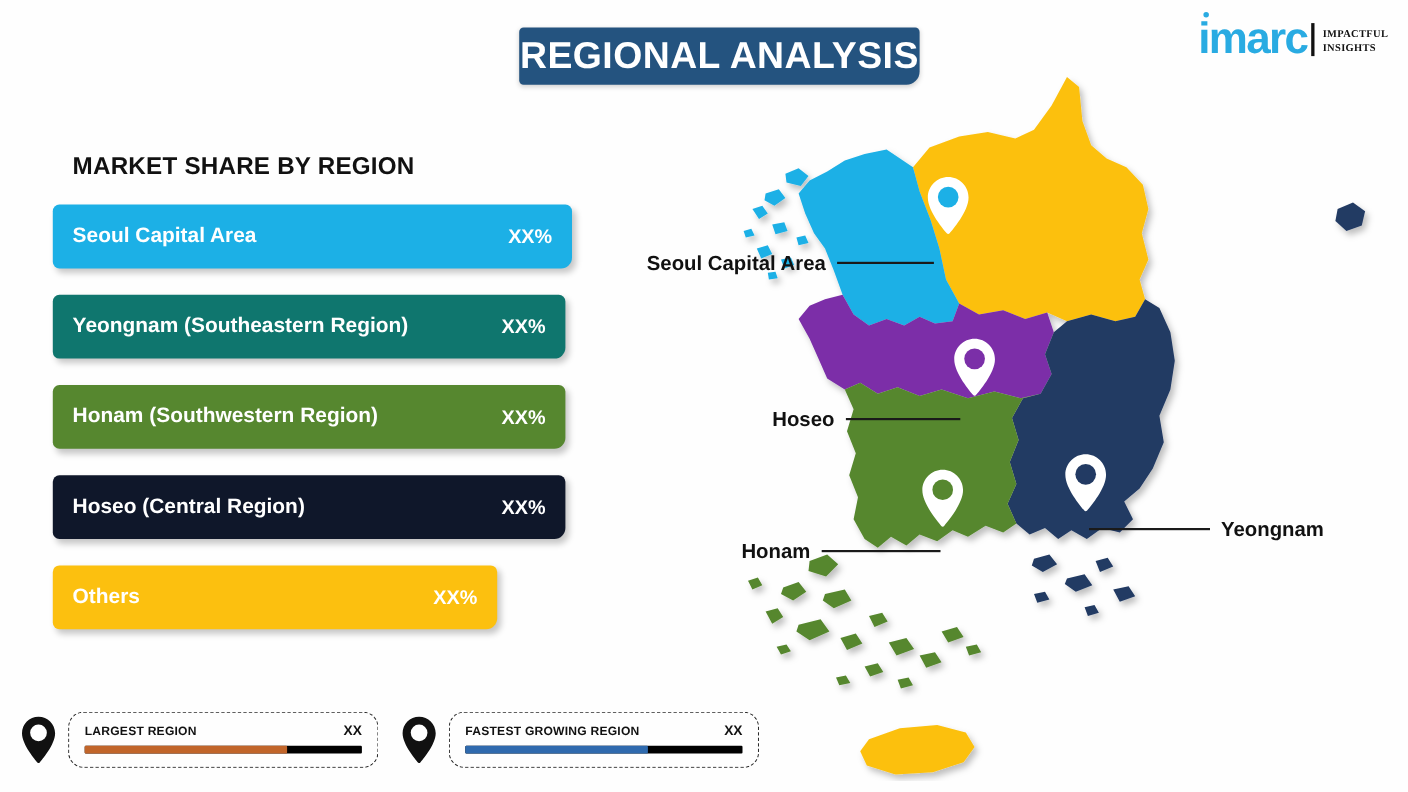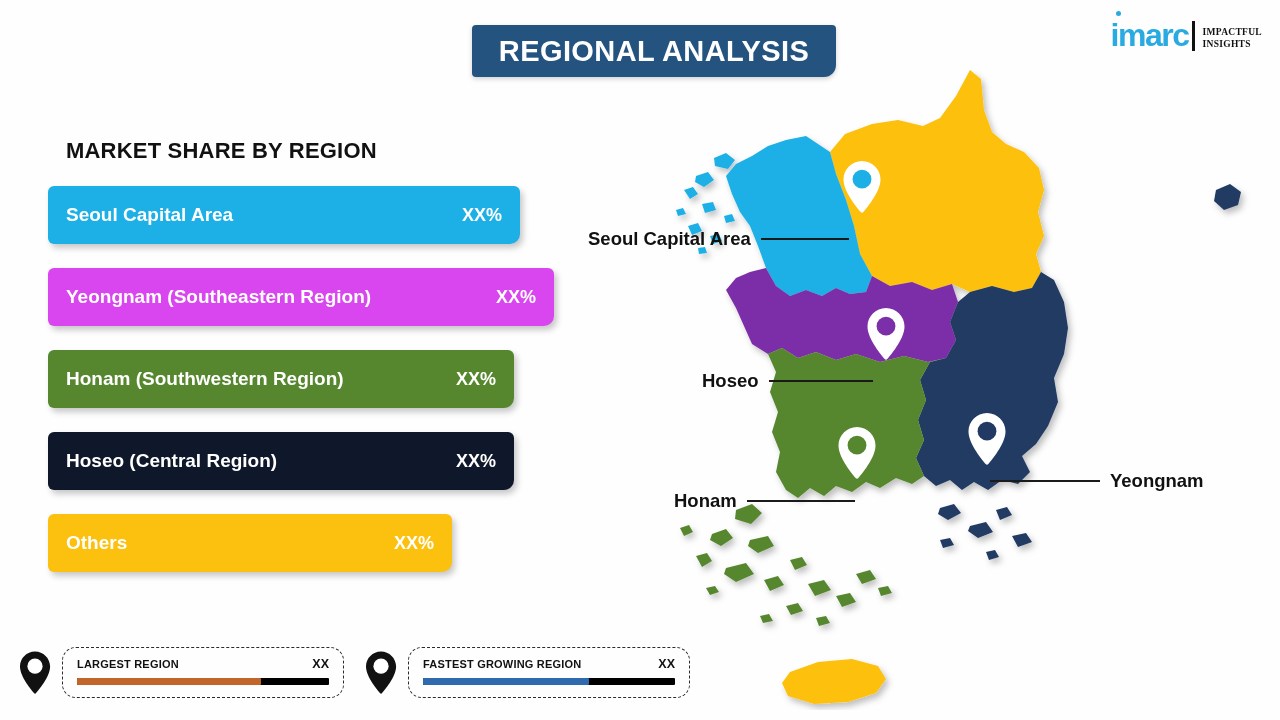--- a/index.html
+++ b/index.html
@@ -14,26 +14,26 @@
   
   #title-banner {
     position: absolute; left: 472px; top: 25px;
     width: 364px; height: 52px;
     background: #24537f;
     border-radius: 4px 4px 12px 4px;
     display: flex; align-items: center; justify-content: center;
     box-shadow: 0 2px 5px rgba(0,0,0,.18);
   }
   #title-banner span {
-    color: #ffffff; font-size: 29px; font-weight: bold; letter-spacing: .4px;
+    color: #ffffff; font-size: 34px; font-weight: bold; letter-spacing: .4px;
   }
 
   
   #logo { position: absolute; right: 18px; top: 8px; display: flex; align-items: flex-end; height: 46px; }
-  #logo-mark { position: relative; color: #29abe2; font-size: 32px; font-weight: bold; line-height: 38px; letter-spacing: -1.5px; text-align: center; }
+  #logo-mark { position: relative; color: #29abe2; font-size: 40px; font-weight: bold; line-height: 38px; letter-spacing: -1.5px; text-align: center; }
   #logo-dot { position: absolute; left: 5px; top: -5px; width: 5px; height: 5px; border-radius: 50%; background: #29abe2; }
   #logo-divider { width: 3px; height: 30px; background: #111; margin: 0 7px 3px 4px; }
   #logo-tag { display: flex; flex-direction: column; justify-content: flex-start; margin-bottom: 4px; font-family: Liberation Serif, serif; }
   #logo-tag span { color: #111; font-size: 9.5px; font-weight: bold; letter-spacing: .3px; line-height: 12px; }
 
   
   #left-heading {
     position: absolute; left: 66px; top: 138px;
     font-size: 22px; font-weight: bold; color: #111; letter-spacing: .2px;
   }
@@ -94,21 +94,21 @@
     </div>
   </div>
 
   <div id="left-heading">MARKET SHARE BY REGION</div>
 
   <div id="bars">
       <div class="bar" style="background: rgb(28, 176, 230); width: 472px;">
         <span class="bar-label">Seoul Capital Area</span>
         <span class="bar-value">XX%</span>
       </div>
-      <div class="bar" style="background: #d946ef; width: 506px;">
+      <div class="bar" style="background: #0f766e; width: 466px;">
         <span class="bar-label">Yeongnam (Southeastern Region)</span>
         <span class="bar-value">XX%</span>
       </div>
       <div class="bar" style="background: rgb(86, 135, 47); width: 466px;">
         <span class="bar-label">Honam (Southwestern Region)</span>
         <span class="bar-value">XX%</span>
       </div>
       <div class="bar" style="background: #0f172a; width: 466px;">
         <span class="bar-label">Hoseo (Central Region)</span>
         <span class="bar-value">XX%</span>

